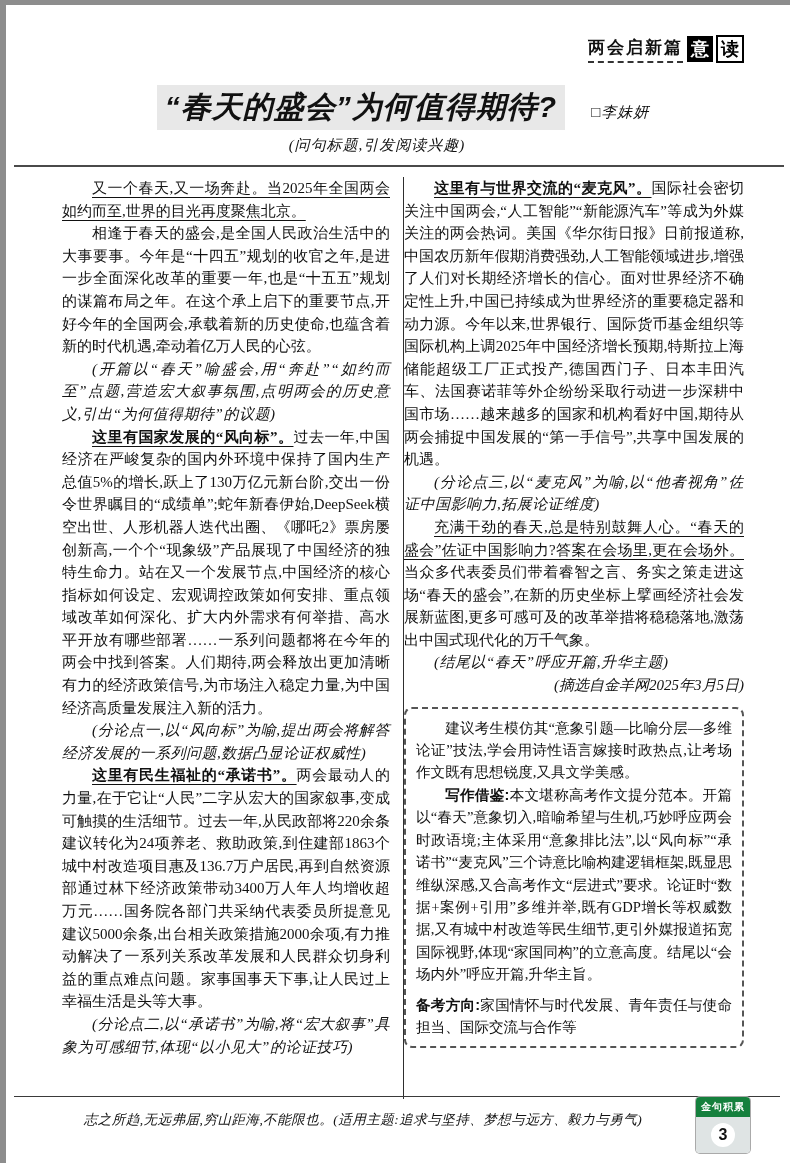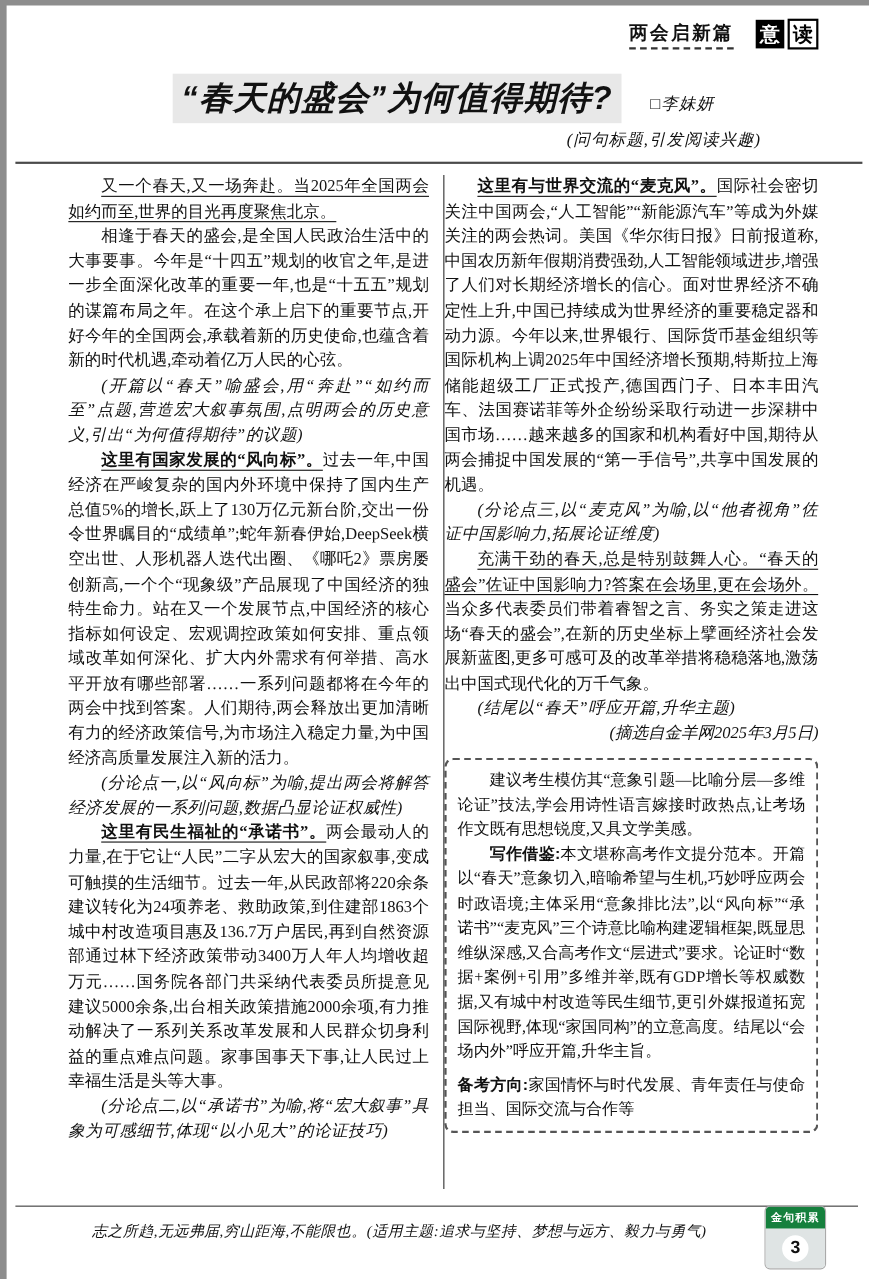--- a/index.html
+++ b/index.html
@@ -10,21 +10,21 @@
     background:#fff;
     border-top:5px solid #8d8d8d;
     border-left:6px solid #8d8d8d;
     overflow:hidden;
     font-family:"Liberation Serif","DejaVu Serif",serif;
     color:#111;
   }
   .inner{padding:0 46px 0 56px;}
 
   
-  .hdr{display:flex;justify-content:flex-end;align-items:center;margin-top:12px;gap:20px;}
+  .hdr{display:flex;justify-content:flex-end;align-items:center;margin-top:30px;gap:4px;}
   .hdr-label{
     font-family:"Liberation Sans","DejaVu Sans",sans-serif;
     font-weight:bold;font-size:17px;letter-spacing:2px;
     border-bottom:2px dashed #333;padding-bottom:2px;
   }
   .hdr-badge{display:flex;gap:3px;align-items:center;}
   .badge-black{
     background:#000;color:#fff;font-weight:bold;font-size:18px;
     padding:1px 4px;font-family:"Liberation Sans","DejaVu Sans",sans-serif;
   }
@@ -36,21 +36,21 @@
 
   
   .title-row{display:flex;justify-content:center;align-items:baseline;margin-top:22px;gap:26px;font-style:italic;}
   .main-title{
     font-family:"Liberation Sans","DejaVu Sans",sans-serif;
     font-size:30px;font-weight:bold;letter-spacing:1px;
     background:#e8e8e8;padding:2px 8px;
   }
   .author{font-size:15px;letter-spacing:1px;}
   .title-note{
-    text-align:right;margin-top:6px;padding-right:52px;
+    text-align:center;margin-top:6px;padding-right:52px;
     font-style:italic;font-size:15px;letter-spacing:1px;
   }
   .rule{border:none;border-top:2px solid #4a4a4a;margin:10px -40px 0 -48px;}
 
   
   .columns{display:flex;margin-top:10px;height:922px;overflow:hidden;}
   .col{width:50%;box-sizing:border-box;font-size:15px;line-height:22.6px;text-align:justify;}
   .col-left{padding-right:13px;}
   .col-right{border-left:1.5px solid #2e2e2e;}
   .para{margin:0;text-indent:2em;}

